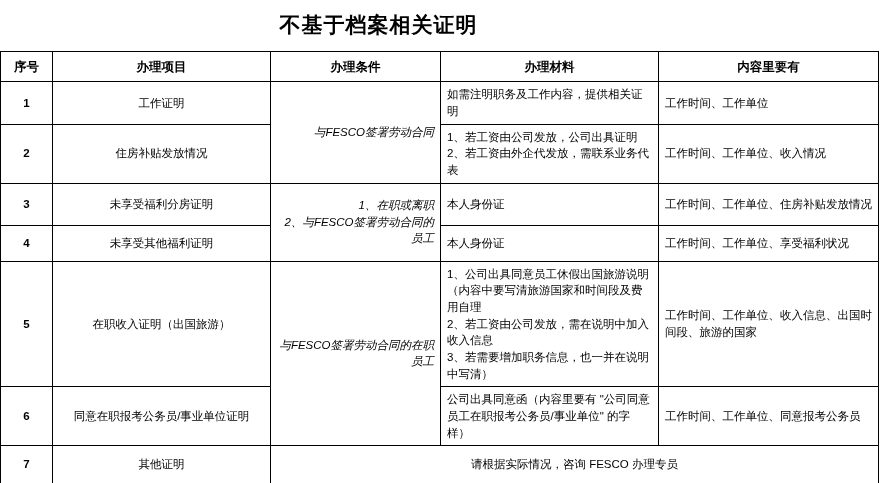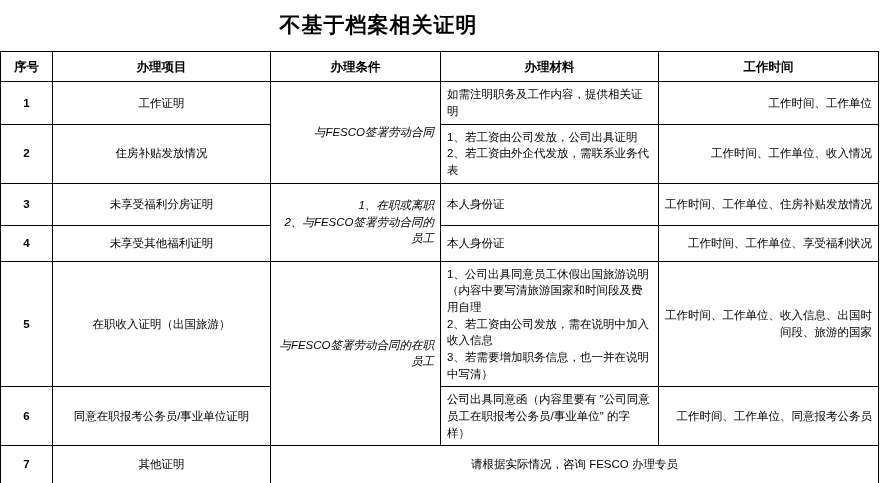--- a/index.html
+++ b/index.html
@@ -66,21 +66,21 @@
     text-align: center;
   }
   td.c-cond {
     text-align: right;
     font-style: italic;
   }
   td.c-mat {
     text-align: left;
   }
   td.c-key {
-    text-align: right;
+    text-align: left;
     font-size: 11px;
   }
   td.c-last {
     text-align: center;
     font-size: 11.5px;
   }
 </style>
 </head>
 <body>
 
@@ -95,21 +95,21 @@
       <col class="col-cond">
       <col class="col-mat">
       <col class="col-key">
     </colgroup>
     <thead>
       <tr>
         <th>序号</th>
         <th>办理项目</th>
         <th>办理条件</th>
         <th>办理材料</th>
-        <th>工作时间</th>
+        <th>内容里要有</th>
       </tr>
     </thead>
     <tbody>
 
       <tr>
         <td class="c-no" style="height:42px;">1</td>
         <td class="c-item">工作证明</td>
         <td class="c-cond" rowspan="2">与FESCO签署劳动合同</td>
         <td class="c-mat">如需注明职务及工作内容，提供相关证明</td>
         <td class="c-key">工作时间、工作单位</td>

